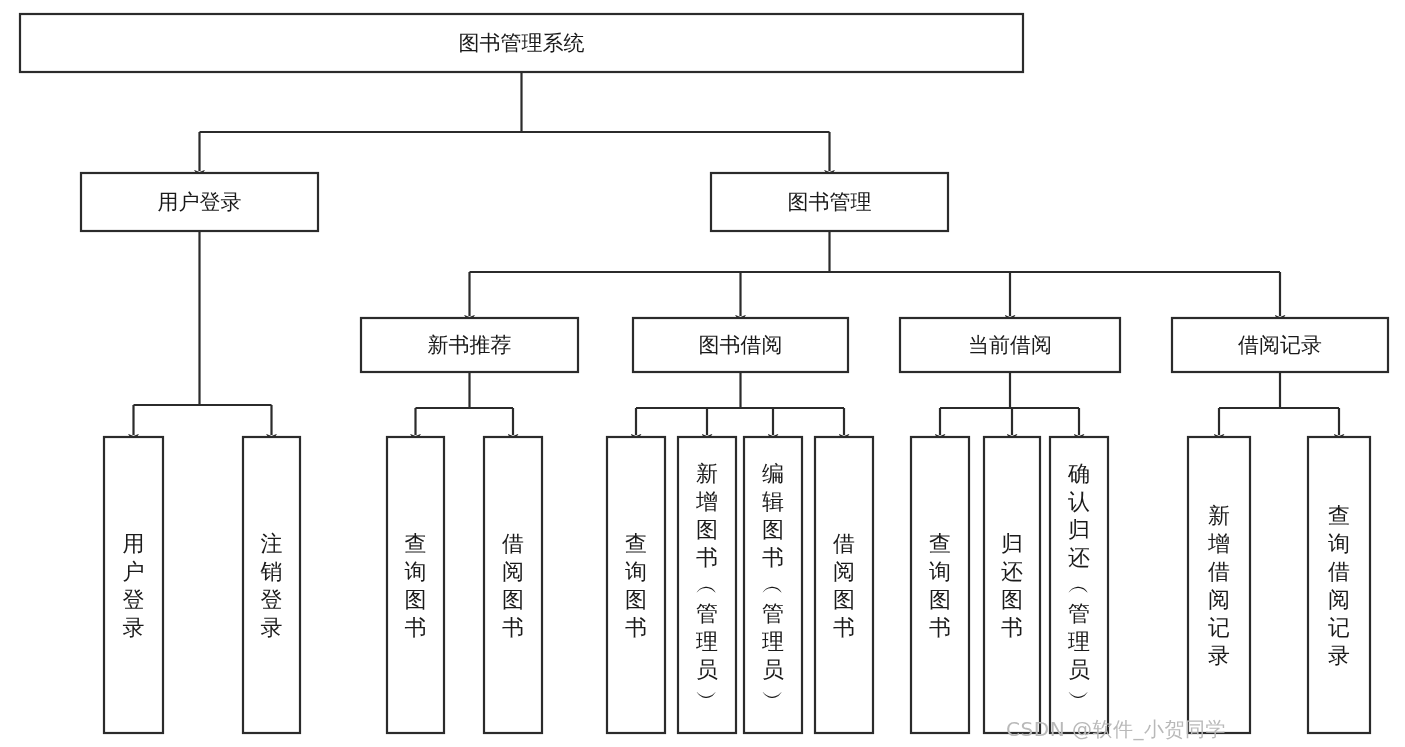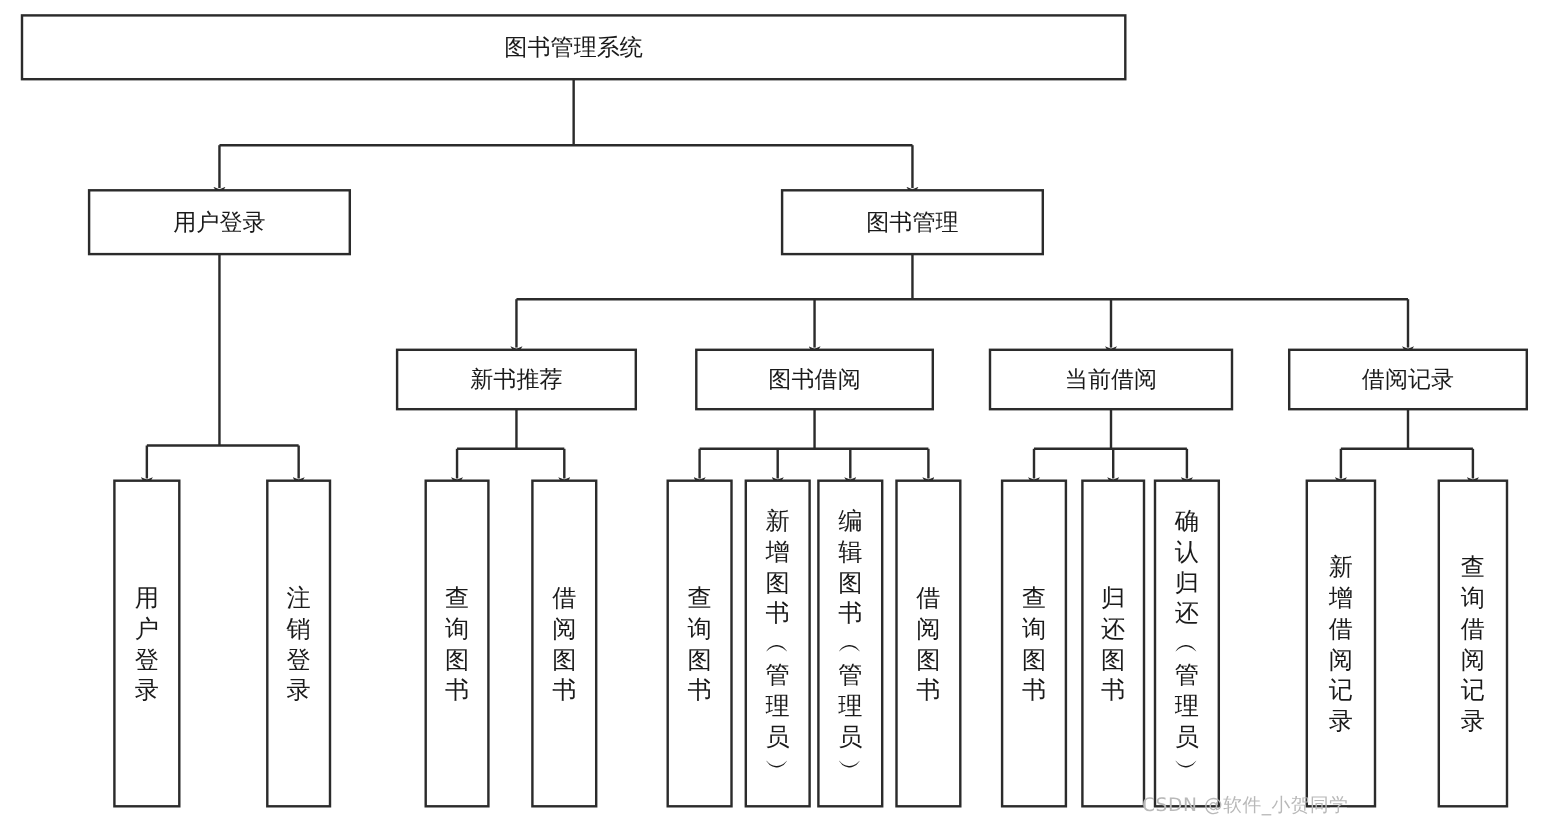--- a/index.html
+++ b/index.html
@@ -52,21 +52,21 @@
     stroke: #2b2b2b;
     stroke-width: 2.2;
     fill: none;
     stroke-linecap: butt;
   }
   .watermark-text {
     position: absolute;
     right: 8px;
     bottom: 4px;
     font-family: "DejaVu Sans", "Liberation Sans", sans-serif;
-    font-size: 17px;
+    font-size: 20px;
     color: #b9b9b9;
     letter-spacing: 0.5px;
     user-select: none;
     pointer-events: none;
     white-space: nowrap;
   }
 </style>
 </head>
 <body>
 

